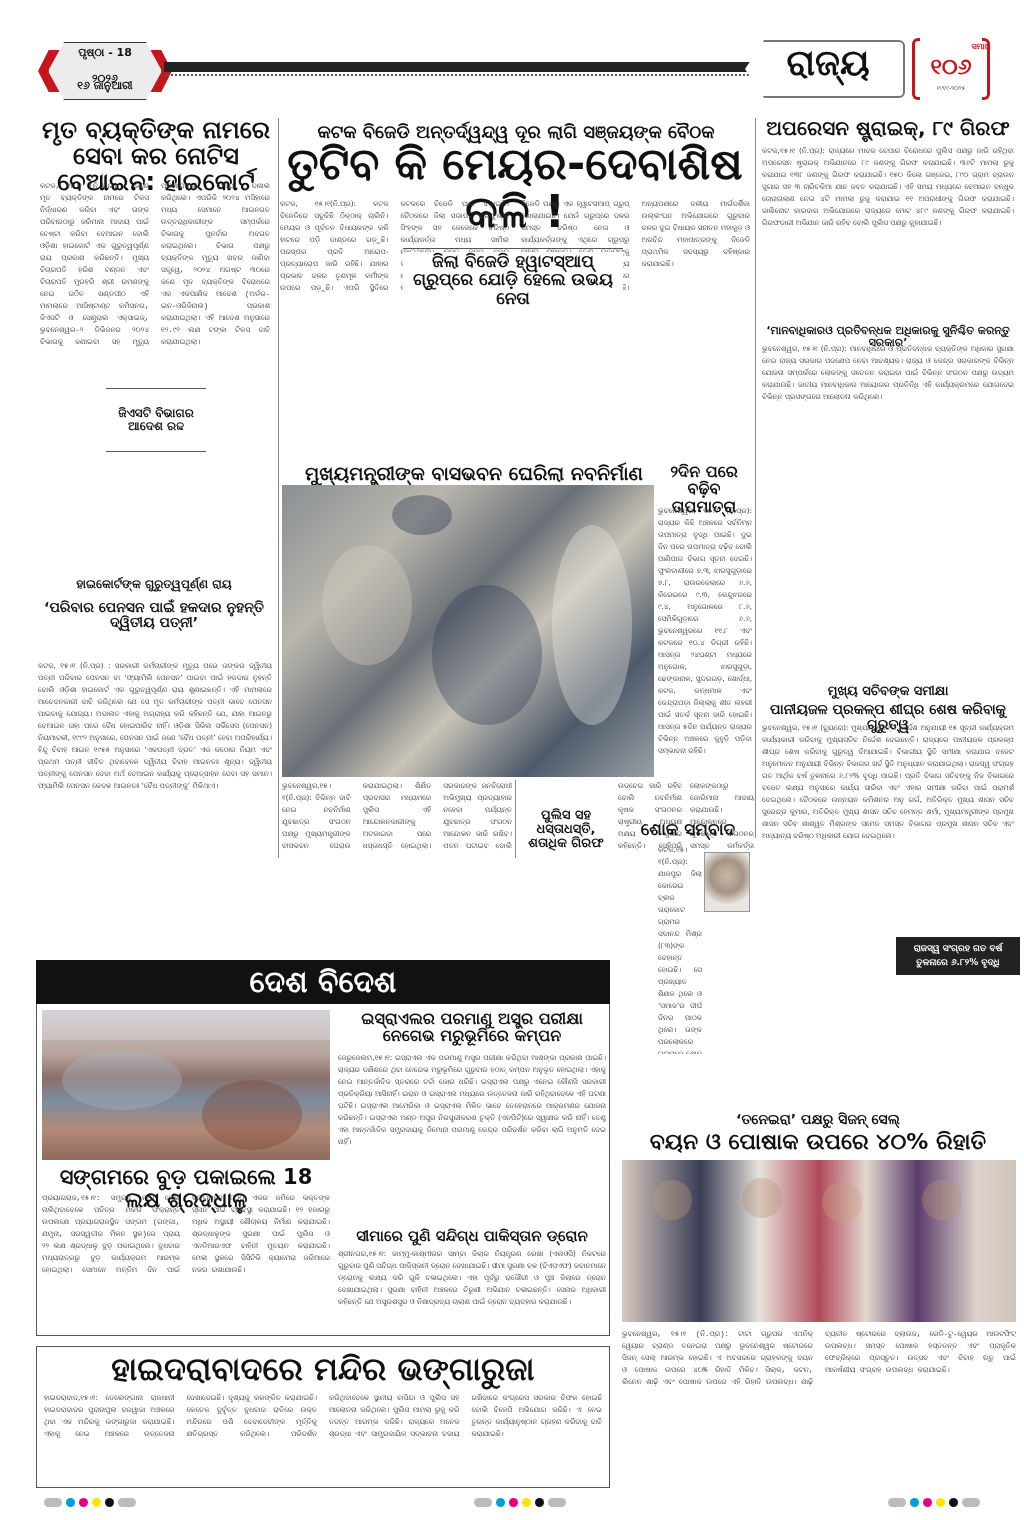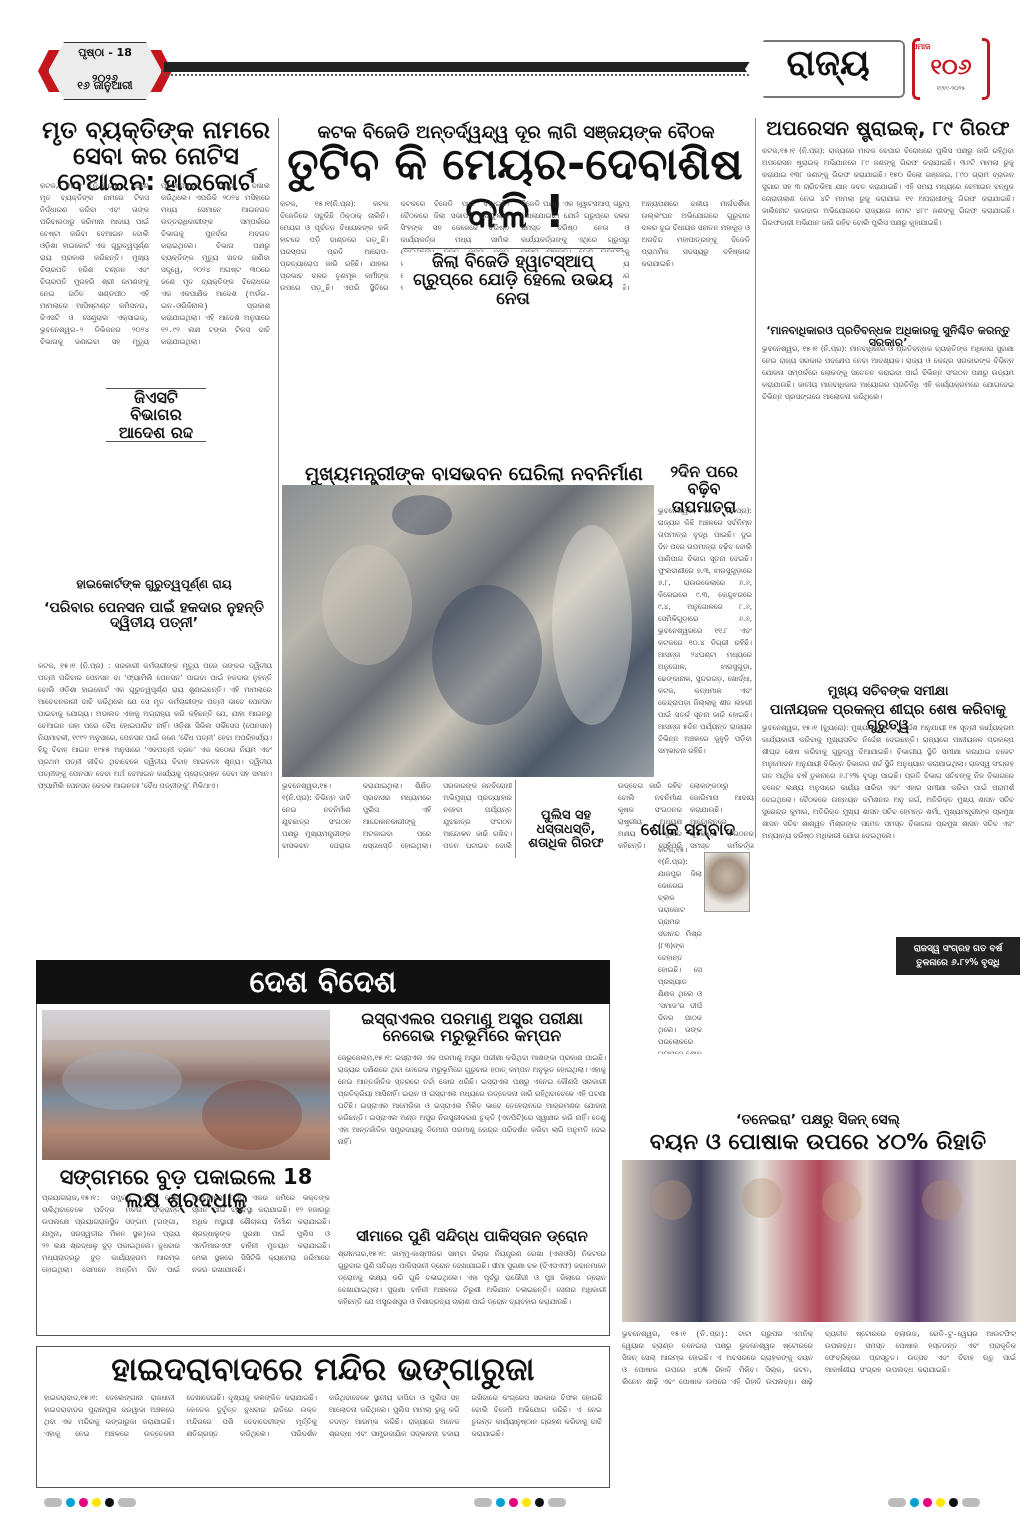--- a/index.html
+++ b/index.html
@@ -18,21 +18,21 @@
   .page-badge .inner { position:absolute; left:4px; top:2px; right:4px; bottom:2px; background:#ececec; clip-path: polygon(14% 0, 86% 0, 100% 50%, 86% 100%, 14% 100%, 0 50%); border:1px solid #333; }
   .page-badge .txt { position:absolute; left:0; right:0; text-align:center; font-size:11px; font-weight:bold; color:#111; }
   .header-bar { left: 164px; top: 62px; width: 592px; height: 10px; background: #222; }
   .header-dots { left: 164px; top: 74px; width: 592px; height: 3px; border-top: 2px dotted #555; }
   .section-tab { left: 745px; top: 40px; width: 160px; height: 58px; border: 2px solid #777; border-left: none; border-radius: 0 6px 6px 0; background:#fff; clip-path: polygon(12% 0, 100% 0, 100% 100%, 12% 100%, 0 50%); }
   .section-title { left: 768px; top: 44px; width: 120px; font-size: 36px; font-weight: bold; text-align: center; color: #111; }
   .logo-box { left: 912px; top: 38px; width: 78px; height: 62px; }
   .logo-bracket-l, .logo-bracket-r { position:absolute; top:0; width:8px; height:62px; border:3px solid #c4161c; }
   .logo-bracket-l { left:0; border-right:none; border-radius: 6px 0 0 6px; }
   .logo-bracket-r { right:0; border-left:none; border-radius: 0 6px 6px 0; }
-  .logo-name { position:absolute; left:0; right:0; top:4px; text-align:left; font-size:8px; color:#c4161c; font-weight:bold; }
+  .logo-name { position:absolute; left:0; right:0; top:4px; text-align:right; font-size:8px; color:#c4161c; font-weight:bold; }
   .logo-num { position:absolute; left:0; right:0; top:16px; text-align:center; font-size:22px; color:#c4161c; font-weight:bold; }
   .logo-years { position:absolute; left:0; right:0; top:46px; text-align:center; font-size:6px; color:#333; }
   
   .photo { overflow:hidden; }
   .photo-police { background: linear-gradient(135deg,#8a8f93 0%,#b9b6ad 25%,#6b7077 45%,#c9c4b8 60%,#4e5a6a 80%,#9aa0a6 100%); }
   .photo-sangam { background: linear-gradient(180deg,#c9c9cf 0%,#b6a39a 30%,#8b6f6a 45%,#7c8c9c 60%,#b48a78 80%,#8e6b5c 100%); }
   .photo-sale { background: linear-gradient(90deg,#d7c9c0 0%,#3a3d55 20%,#e7e2dc 35%,#b04a5a 50%,#e2d7cf 62%,#5a3c6a 75%,#dcd2cb 90%,#cfc4bb 100%); }
   .photo-portrait { background: radial-gradient(circle at 50% 40%, #c9b7a4 0%, #a59484 40%, #e9e6e1 70%); border:1px solid #999; }
   .overlay-blob { position:absolute; border-radius:50%; opacity:.35; }
   .deshbidesh { left: 36px; top: 960px; width: 574px; height: 44px; background: #111; color:#fff; text-align:center; font-size: 30px; font-weight:bold; line-height:44px; }
@@ -59,21 +59,21 @@
 <div class="abs logo-box">
   <div class="logo-bracket-l"></div>
   <div class="logo-bracket-r"></div>
   <div class="logo-name">ସମାଜ</div>
   <div class="logo-num">୧୦୬</div>
   <div class="logo-years">୧୯୧୯-୨୦୨୫</div>
 </div>
 
 <div class="abs hl" style="left:36px;top:118px;width:240px;font-size:24px;">ମୃତ ବ୍ୟକ୍ତିଙ୍କ ନାମରେ ସେବା କର ନୋଟିସ ବେଆଇନ: ହାଇକୋର୍ଟ</div>
 <div class="abs body-text cols2" style="left:40px;top:180px;width:230px;height:400px;">କଟକ, ୧୫।୧ (ନି.ପ୍ର) : ଜଣେ ମୃତ ବ୍ୟକ୍ତିଙ୍କ ନାମରେ ଟିକସ ନିର୍ଦ୍ଧାରଣ କରିବା ଏବଂ ତାଙ୍କ ପରିବାରଠାରୁ ଜରିମାନା ଆଦାୟ ପାଇଁ ଚେଷ୍ଟା କରିବା ବେଆଇନ ବୋଲି ଓଡ଼ିଶା ହାଇକୋର୍ଟ ଏକ ଗୁରୁତ୍ୱପୂର୍ଣ୍ଣ ରାୟ ପ୍ରକାଶ କରିଛନ୍ତି। ମୁଖ୍ୟ ବିଚାରପତି ହରିଶ ଟଣ୍ଡନ ଏବଂ ବିଚାରପତି ମୁରହରି ଶ୍ରୀ ରମଣଙ୍କୁ ନେଇ ଗଠିତ ଖଣ୍ଡପୀଠ ଏହି ମାମଲାରେ ଆସିଷ୍ଟାଣ୍ଟ କମିସନର, ଜିଏସଟି ଓ ସେଣ୍ଟ୍ରାଲ ଏକ୍ସାଇଜ୍, ଭୁବନେଶ୍ୱର-୨ ଡିଭିଜନର ୨୦୨୪ ବିଭାଗକୁ ଜଣାଇବା ସହ ମୃତ୍ୟୁ ପ୍ରମାଣପତ୍ର ମଧ୍ୟ ଦାଖଲ କରିଥିଲେ। ଏପରିକି ୨୦୨୪ ମସିହାରେ ମଧ୍ୟ ସେମାନେ ଆଇନଗତ ଉତ୍ତରାଧିକାରୀଙ୍କ ସମ୍ପର୍କରେ ବିଭାଗକୁ ପୁନର୍ବାର ଅବଗତ କରାଇଥିଲେ। ବିଭାଗ ପକ୍ଷରୁ ବ୍ୟକ୍ତିଙ୍କ ମୃତ୍ୟୁ ଖବର ଜାଣିବା ସତ୍ତ୍ୱେ, ୨୦୨୪ ଅଗଷ୍ଟ ୩୦ରେ ଜଣେ ମୃତ ବ୍ୟକ୍ତିଙ୍କ ବିରୋଧରେ ଏକ ଏକପାକ୍ଷିକ ଆଦେଶ (ଅର୍ଡର-ଇନ-ଓରିଜିନାଲ) ପ୍ରକାଶ କରାଯାଇଥିଲା। ଏହି ଆଦେଶ ଅନୁସାରେ ୧୨.୯୨ ଲକ୍ଷ ଟଙ୍କା ଟିକସ ଦାବି କରାଯାଇଥିଲା।</div>
-<div class="abs hl" style="left:106px;top:388px;width:100px;font-size:16px;background:#fff;border-top:1px solid #555;border-bottom:1px solid #555;padding:0 0;">ଜିଏସଟି ବିଭାଗର ଆଦେଶ ରଦ୍ଦ</div>
+<div class="abs hl" style="left:106px;top:388px;width:100px;font-size:12px;background:#fff;border-top:1px solid #555;border-bottom:1px solid #555;padding:18px 0;">ଜିଏସଟି ବିଭାଗର ଆଦେଶ ରଦ୍ଦ</div>
 
 <div class="abs hl" style="left:286px;top:122px;width:460px;font-size:18px;">କଟକ ବିଜେଡି ଅନ୍ତର୍ଦ୍ୱନ୍ଦ୍ୱ ଦୂର ଲାଗି ସଞ୍ଜୟଙ୍କ ବୈଠକ</div>
 <div class="abs hl" style="left:280px;top:140px;width:470px;font-size:44px;">ତୁଟିବ କି ମେୟର-ଦେବାଶିଷ କଳି !</div>
 <div class="abs body-text cols4" style="left:280px;top:198px;width:470px;height:242px;">କଟକ, ୧୫।୧(ନି.ପ୍ର): କଟକ ବିଜେଡିରେ ସବୁକିଛି ଠିକ୍‌ଠାକ୍ ଚାଲିନି। ମେୟର ଓ ପୂର୍ବତନ ବିଧାୟକଙ୍କ କଳି ହାଟରେ ପଡ଼ି ଦାଣ୍ଡରେ ଗଡ଼ୁଛି। ପରସ୍ପର ପ୍ରତି ଆରୋପ-ପ୍ରତ୍ୟାରୋପ ଜାରି ରହିଛି। ଯାହାର ପ୍ରଭାବ ଦଳର ତୃଣମୂଳ କର୍ମୀଙ୍କ ଉପରେ ପଡ଼ୁଛି। ଏପରି ସ୍ଥିତିରେ କଟକରେ ବିଜେଡି ପାଇଁ ବଢ଼ାଇଛି। ବୈଠକରେ ଜିଲା ସଭାପତି ପ୍ରଫୁଲ୍ଲ ସିଂହଙ୍କ ସହ ଜେଜେକେ ବରିଷ୍ଠ କାର୍ଯ୍ୟକର୍ତ୍ତା ମଧ୍ୟ ସାମିଲ ହୋଇଥିଲେ। କିନ୍ତୁ ଜନତା ଦଳର ସମସ୍ତ କାର୍ଯ୍ୟକର୍ତ୍ତା ଏକ ମନୋଭାବ ନେଇ ସଂଗଠନକୁ ପ୍ରୟାସ କରିଛନ୍ତି। କାରଣ ସଞ୍ଜୟଙ୍କ ବୈଠକ ପରେ ଜିଲା ବିଜେଡି ପକ୍ଷରୁ ଏକ ହ୍ୱାଟସଆପ୍ ଗ୍ରୁପ୍ ଖୋଲାଯାଇଛି। ଯେଉଁ ଗ୍ରୁପ୍‌ରେ ଦଳର ସମସ୍ତ ବରିଷ୍ଠ ନେତା ଓ କାର୍ଯ୍ୟକର୍ତ୍ତାଙ୍କୁ ଏଥିରେ ଗ୍ରୁପରୁ ବାହାରି ନାହାନ୍ତି। ତେଣୁ ଉଭୟଙ୍କୁ ମତଭେଦ ଭୁଲି ଦଳପ୍ରତି ଆନୁଗତ୍ୟ ରଖିବା ଲାଗି ସେ ପ୍ରକାରାନ୍ତରେ ପ୍ରବର୍ତ୍ତାଇଥିବା ଆଲୋଚନା ହେଉଛି। ଅନ୍ୟପକ୍ଷରେ ଦଳୀୟ ମାର୍ଗଦର୍ଶିକା ଉଲ୍ଲଂଘନ ଅଭିଯୋଗରେ ଗୁରୁବାର ଦଳର ଦୁଇ ବିଧାୟକ ସନାତନ ମହାକୁଡ଼ ଓ ଅରବିନ୍ଦ ମହାପାତ୍ରଙ୍କୁ ବିଜେଡି ପ୍ରାଥମିକ ସଦସ୍ୟରୁ ବହିଷ୍କାର କରାଯାଇଛି।</div>
 <div class="abs rule" style="left:403px;top:248px;width:220px;"></div>
 <div class="abs hl" style="left:403px;top:252px;width:220px;font-size:17px;background:#fff;">ଜିଲା ବିଜେଡି ହ୍ୱାଟସ୍‌ଆପ୍ ଗ୍ରୁପ୍‌ରେ ଯୋଡ଼ି ହେଲେ ଉଭୟ ନେତା</div>
 
 <div class="abs hl" style="left:762px;top:118px;width:252px;font-size:20px;">ଅପରେସନ ଷ୍ଟ୍ରାଇକ୍, ୮୯ ଗିରଫ</div>
 <div class="abs body-text" style="left:762px;top:145px;width:252px;height:175px;">କଟକ,୧୫।୧ (ନି.ପ୍ର): ରାଜ୍ୟରେ ମାଦକ ବେପାର ବିରୋଧରେ ପୁଲିସ ପକ୍ଷରୁ ଜାରି ରହିଥିବା ଅପରେସନ ଷ୍ଟ୍ରାଇକ୍ ଅଭିଯାନରେ ୮୯ ଜଣଙ୍କୁ ଗିରଫ କରାଯାଇଛି। ୩୬ଟି ମାମଲା ରୁଜୁ କରାଯାଇ ୧୩୮ ଜଣଙ୍କୁ ଗିରଫ କରାଯାଇଛି। ୧୫୦ କିଲୋ ଗଞ୍ଜେଇ, ୮୯୦ ଗ୍ରାମ ବ୍ରାଉନ ସୁଗାର ସହ ୩ ଚାରିଚକିଆ ଯାନ ଜବତ କରାଯାଇଛି। ଏହି ସମୟ ମଧ୍ୟରେ ବେଆଇନ ବନ୍ଧୁକ ଚୋରାଚାଲାଣ ନେଇ ୪ଟି ମାମଲା ରୁଜୁ କରାଯାଇ ୧୧ ଅପରାଧୀଙ୍କୁ ଗିରଫ କରାଯାଇଛି। ଜାଲିନୋଟ କାରବାର ଅଭିଯୋଗରେ ରାଜ୍ୟରେ ମୋଟ ୪୮୯ ଜଣଙ୍କୁ ଗିରଫ କରାଯାଇଛି। ଗିରଫଦାରୀ ଅଭିଯାନ ଜାରି ରହିବ ବୋଲି ପୁଲିସ ପକ୍ଷରୁ କୁହାଯାଇଛି।</div>
 <div class="abs hl" style="left:762px;top:325px;width:252px;font-size:11px;">‘ମାନବାଧିକାରଓ ପ୍ରତିବନ୍ଧକ ଅଧିକାରକୁ ସୁନିଶ୍ଚିତ କରନ୍ତୁ ସରକାର’</div>

